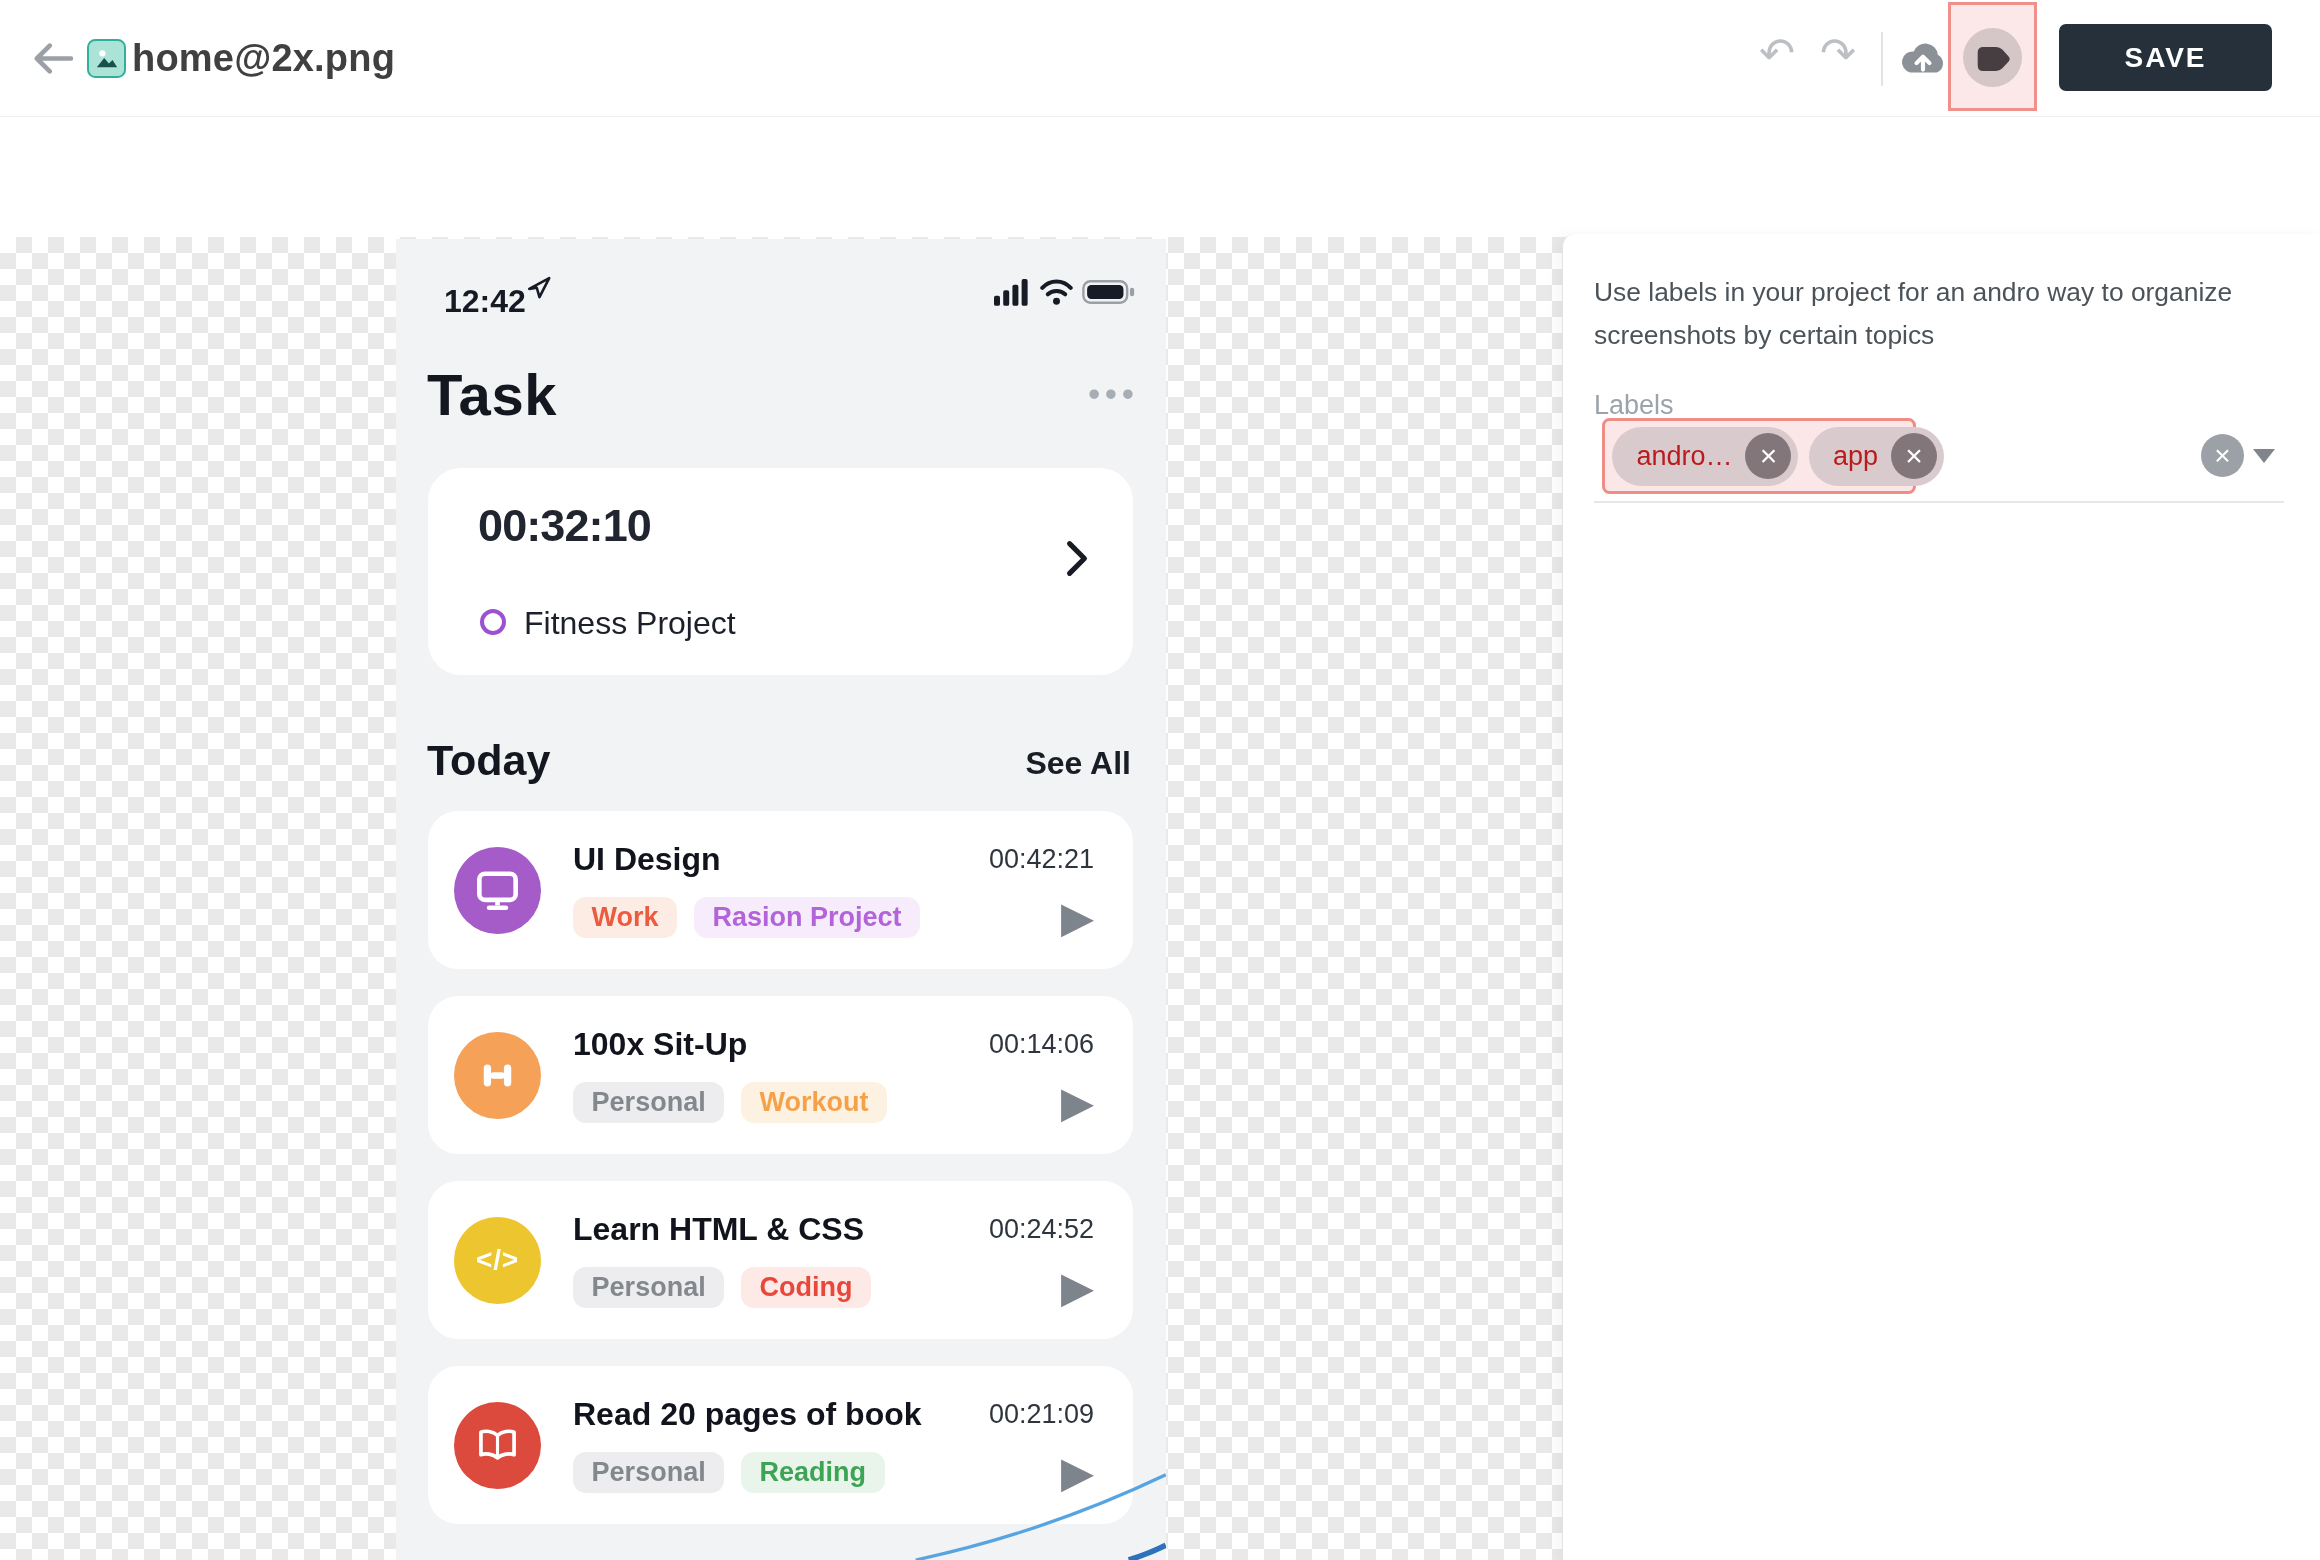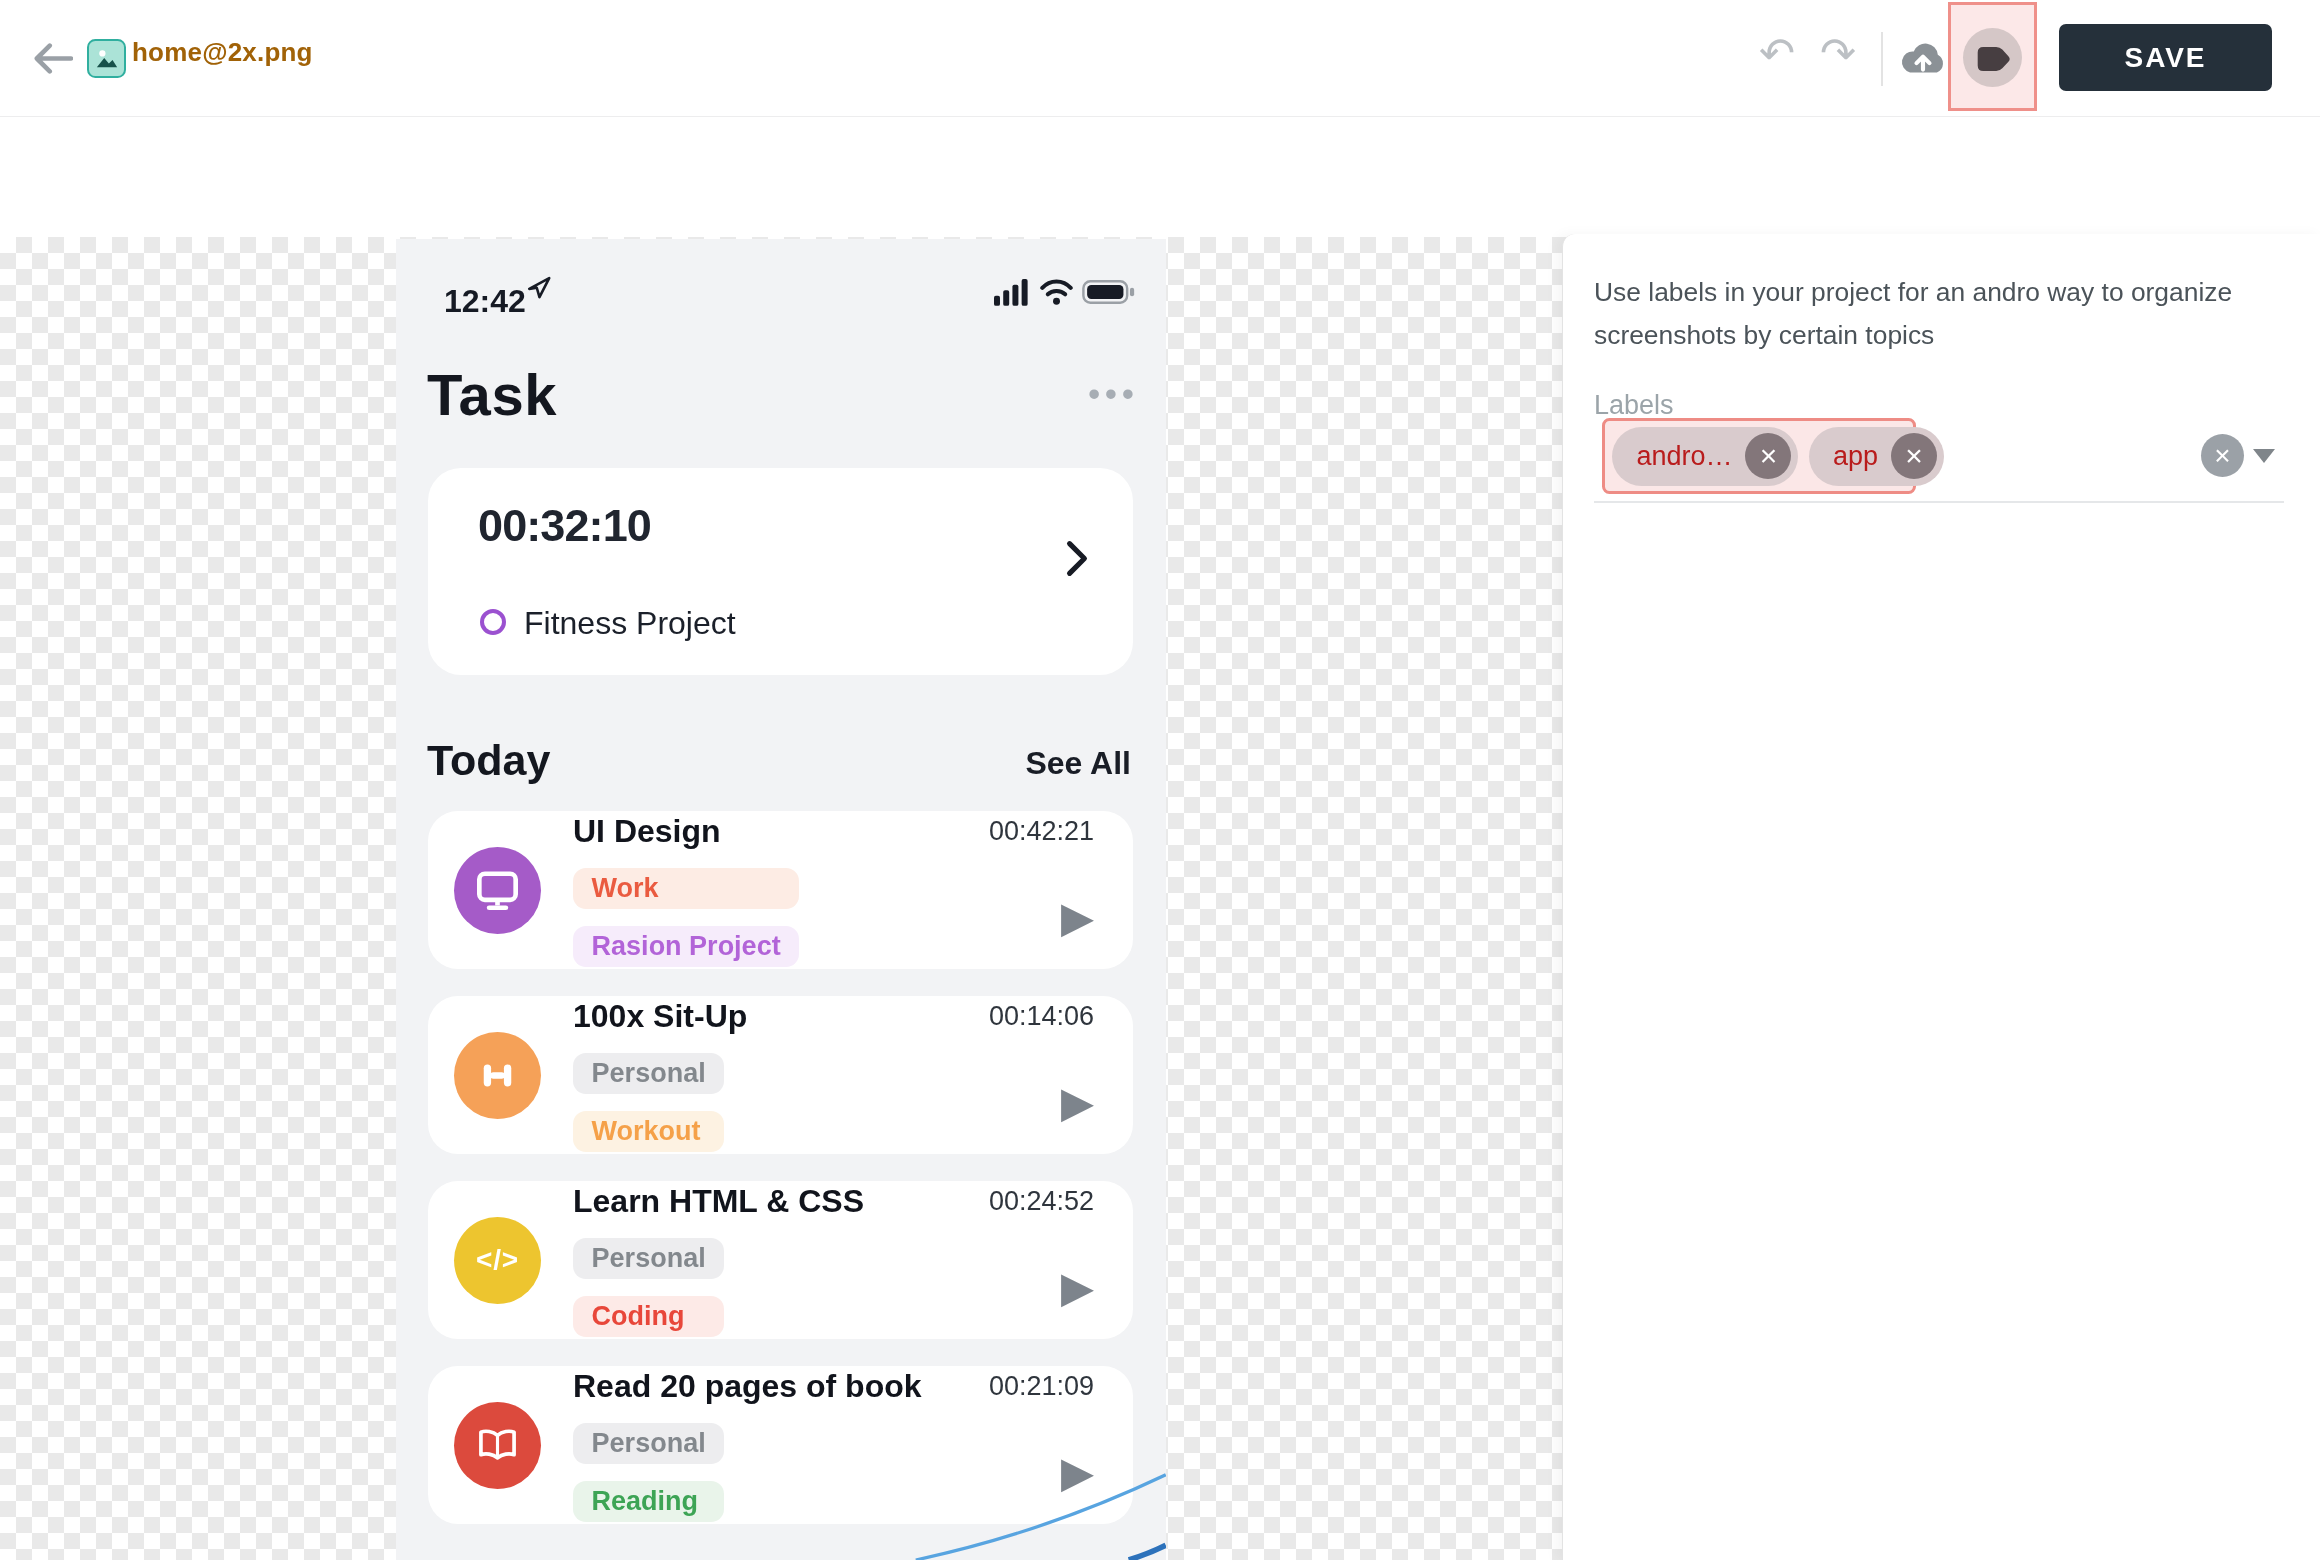--- a/index.html
+++ b/index.html
@@ -12,21 +12,21 @@
 
   
   .tl-square{left:0;top:0;width:8.3px;height:8.3px;background:#2a7c40;}
   .tl-streak{left:-7.4px;top:15px;width:43px;height:13px;background:rgba(205,235,212,.45);transform:rotate(45deg);}
   .tr-triangle{right:0;top:0;width:0;height:0;border-top:24px solid #cfeed8;border-left:24px solid transparent;}
 
   
   .header{left:0;top:0;width:2321px;height:117px;background:#fff;border-bottom:1.9px solid #ededee;box-sizing:border-box;}
   .back-btn{left:32px;top:41px;width:41px;height:35px;cursor:pointer;}
   .file-icon{left:87px;top:39px;width:39px;height:39px;border-radius:8.3px;background:#abe3d7;border:2.8px solid #30af9f;box-sizing:border-box;display:flex;align-items:center;justify-content:center;}
-  .doc-title{left:132px;top:37px;font-size:26px;font-weight:700;color:#a16207;letter-spacing:0.2px;}
+  .doc-title{left:132px;top:37px;font-size:38px;font-weight:700;color:#404040;letter-spacing:0.2px;}
   .undo{left:1759px;top:32px;font-size:43px;color:#bcc0c4;line-height:1;}
   .redo{left:1820px;top:32px;font-size:43px;color:#bcc0c4;line-height:1;}
   .hdr-divider{left:1881px;top:32px;width:1.9px;height:54px;background:#e3e3e3;}
   .cloud-btn{left:1898px;top:39px;width:50px;height:39px;}
   .label-highlight{left:1948px;top:1.9px;width:89px;height:109px;background:#fce8e8;border:3.7px solid #ef908a;box-sizing:border-box;}
   .label-circle{left:1963px;top:28px;width:59px;height:59px;border-radius:50%;background:#d5c7c7;display:flex;align-items:center;justify-content:center;cursor:pointer;}
   .save-btn{left:2059px;top:24px;width:213px;height:67px;background:#25303a;border-radius:7px;color:#fff;
     font-size:28px;font-weight:700;letter-spacing:1.9px;display:flex;align-items:center;justify-content:center;cursor:pointer;}
 
   
@@ -77,21 +77,21 @@
   .task-card.c2{top:757px;}
   .task-card.c3{top:942px;}
   .task-card.c4{top:1127px;}
   .task-icon{width:87px;height:87px;border-radius:50%;display:flex;align-items:center;justify-content:center;flex-shrink:0;}
   .ic-purple{background:#a55bc8;}.ic-orange{background:#f5a158;}.ic-yellow{background:#edc52f;}.ic-red{background:#dc4a3d;}
   .code-glyph{color:#fff;font-size:28px;font-weight:700;letter-spacing:0.9px;}
   .task-body{flex:1;display:flex;flex-direction:column;gap:18.6px;padding-left:32px;}
   .task-row{display:flex;justify-content:space-between;align-items:center;}
   .task-name{font-size:32px;font-weight:700;color:#11141c;}
   .task-time{font-size:27px;font-weight:500;color:#2f353d;}
-  .tag-row{display:flex;gap:16.7px;flex-direction:column;}
+  .tag-row{display:flex;gap:16.7px;align-items:center;}
   .tag{display:inline-flex;align-items:center;height:41px;padding:0 18.6px;border-radius:13px;font-size:27px;font-weight:600;}
   .tag-work{background:#fdece4;color:#ea5b40;}
   .tag-rasion{background:#f6ecfb;color:#b264d8;}
   .tag-personal{background:#ededef;color:#83888d;}
   .tag-workout{background:#fdf2e2;color:#f5a149;}
   .tag-coding{background:#fdeae7;color:#e8473a;}
   .tag-reading{background:#e9f4ea;color:#3da455;}
   .play-btn{font-size:43px;color:#7d848c;line-height:1;cursor:pointer;}
   .wave-svg{left:501px;top:1221px;width:269px;height:100px;}
 

